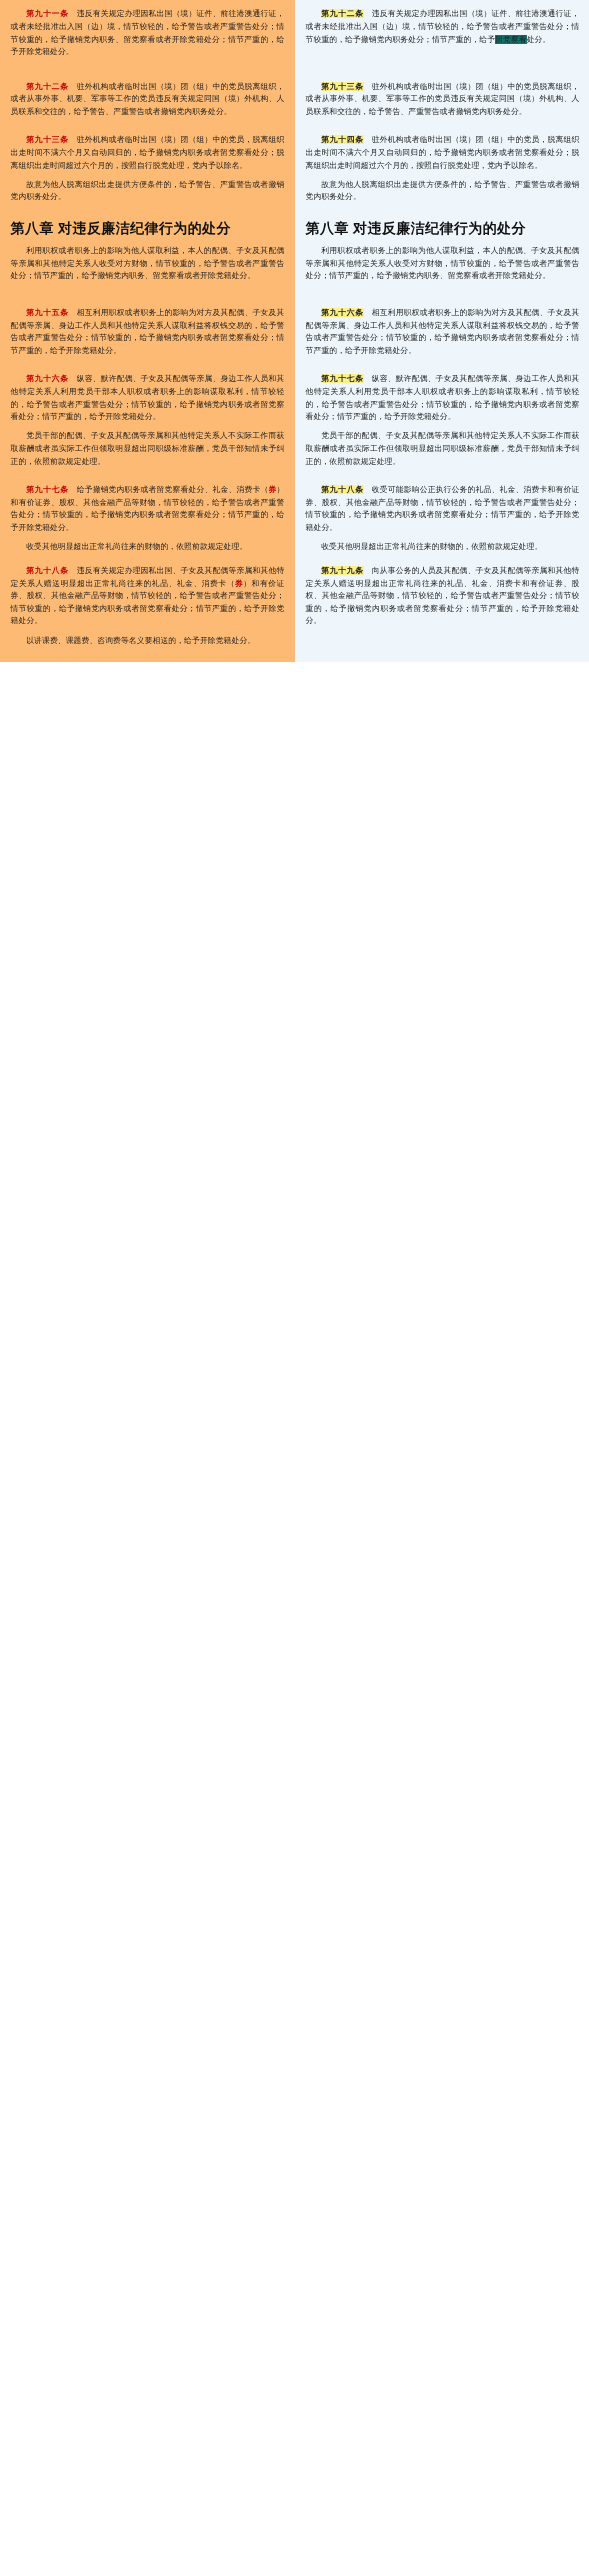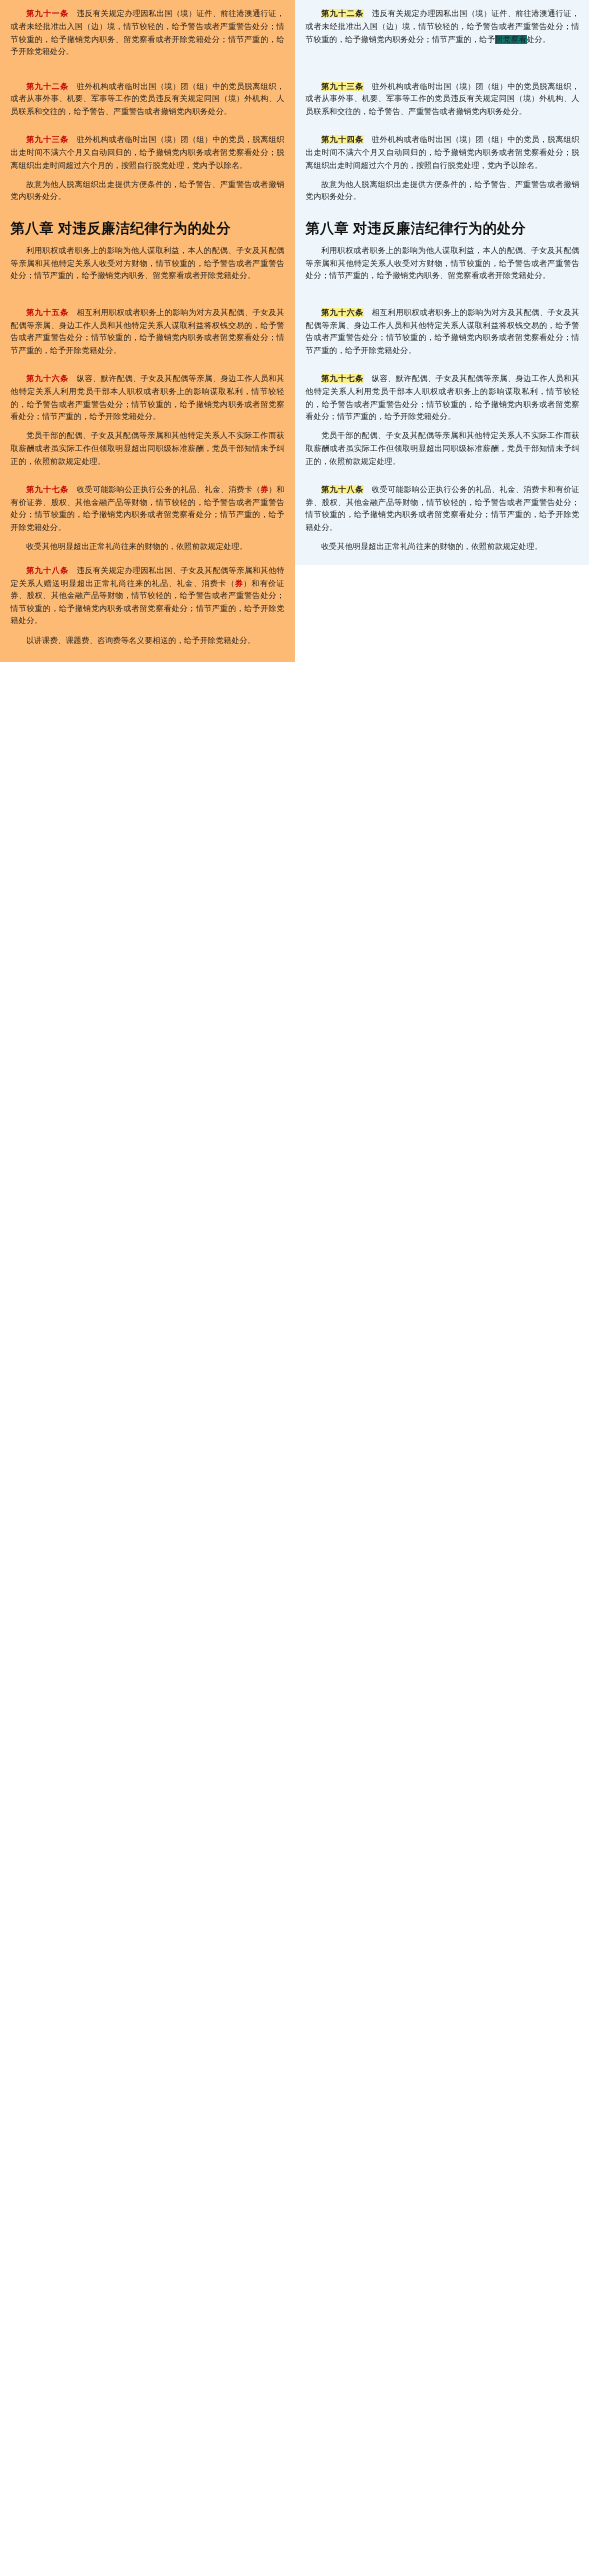--- a/index.html
+++ b/index.html
@@ -170,21 +170,21 @@
     <div class="cell cell-left">
         <div class="spacer-md"></div>
       </div>
     <div class="cell cell-right">
         <div class="spacer-md"></div>
       </div>
   </div>
 
   <div class="row">
     <div class="cell cell-left">
-      <p class="para indent"><span class="article">第九十七条</span><span>　收受可能影响公正执行公务的礼品、礼金、消费卡（</span><span class="red">券</span><span>）和有价证券、股权、其他金融产品等财物，情节较轻的，给予警告或者严重警告处分；情节较重的，给予撤销党内职务或者留党察看处分；情节严重的，给予开除党籍处分。</span></p>
+      <p class="para indent"><span class="article">第九十七条</span><span>　给予撤销党内职务或者留党察看处分、礼金、消费卡（</span><span class="red">券</span><span>）和有价证券、股权、其他金融产品等财物，情节较轻的，给予警告或者严重警告处分；情节较重的，给予撤销党内职务或者留党察看处分；情节严重的，给予开除党籍处分。</span></p>
       <p class="para indent">收受其他明显超出正常礼尚往来的财物的，依照前款规定处理。</p>
     </div>
     <div class="cell cell-right">
       <p class="para indent"><span class="article-alt">第九十八条</span><span>　收受可能影响公正执行公务的礼品、礼金、消费卡和有价证券、股权、其他金融产品等财物，情节较轻的，给予警告或者严重警告处分；情节较重的，给予撤销党内职务或者留党察看处分；情节严重的，给予开除党籍处分。</span></p>
       <p class="para indent">收受其他明显超出正常礼尚往来的财物的，依照前款规定处理。</p>
     </div>
   </div>
 
   <div class="row">
     <div class="cell cell-left">
@@ -193,16 +193,19 @@
     <div class="cell cell-right">
         <div class="spacer-sm"></div>
       </div>
   </div>
 
   <div class="row">
     <div class="cell cell-left pad-bot">
       <p class="para indent"><span class="article">第九十八条</span><span>　违反有关规定办理因私出国、子女及其配偶等亲属和其他特定关系人赠送明显超出正常礼尚往来的礼品、礼金、消费卡（</span><span class="red">券</span><span>）和有价证券、股权、其他金融产品等财物，情节较轻的，给予警告或者严重警告处分；情节较重的，给予撤销党内职务或者留党察看处分；情节严重的，给予开除党籍处分。</span></p>
       <p class="para indent">以讲课费、课题费、咨询费等名义要相送的，给予开除党籍处分。</p>
     </div>
+    <div class="cell cell-right pad-bot">
+      <p class="para indent"><span class="article-alt">第九十九条</span><span>　向从事公务的人员及其配偶、子女及其配偶等亲属和其他特定关系人赠送明显超出正常礼尚往来的礼品、礼金、消费卡和有价证券、股权、其他金融产品等财物，情节较轻的，给予警告或者严重警告处分；情节较重的，给予撤销党内职务或者留党察看处分；情节严重的，给予开除党籍处分。</span></p>
+    </div>
   </div>
 
 </div>
 
 
 </body></html>

